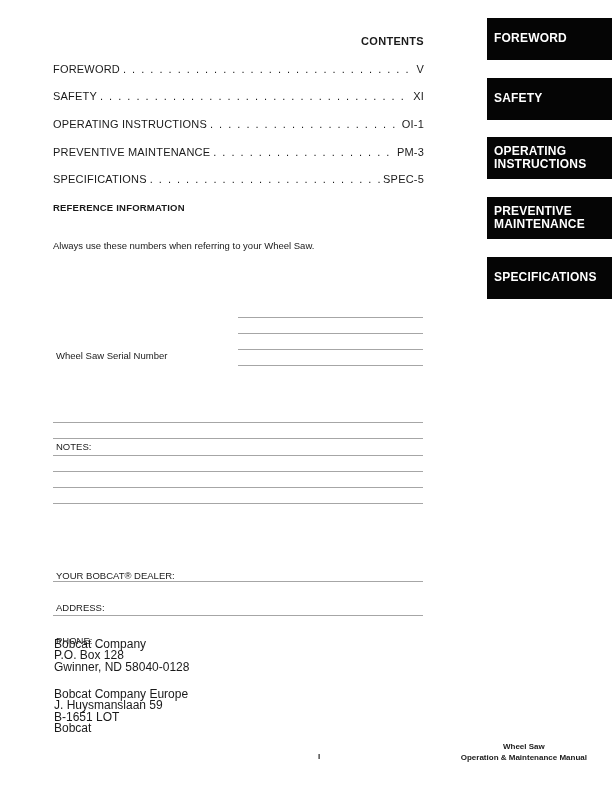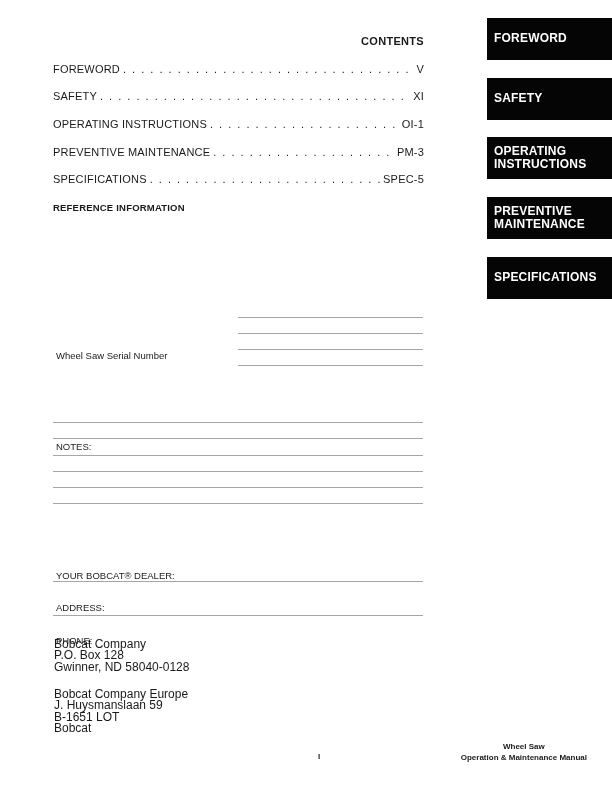--- a/index.html
+++ b/index.html
@@ -96,20 +96,21 @@
 </div>
 <div class="abs side-tab" style="top:197px">
   <span>PREVENTIVE MAINTENANCE</span>
 </div>
 <div class="abs side-tab" style="top:257px">
   <span>SPECIFICATIONS</span>
 </div>
 
 <div class="abs ref-heading">REFERENCE INFORMATION</div>
 <div class="abs ref-body">
+  <div>Always use these numbers when referring to your Wheel Saw.</div>
 </div>
 
 <div class="abs field-label" style="left:56px; top:303px">Wheel Saw Serial Number</div>
 <div class="abs write-line" style="left:238px; top:317px; width:185px"></div>
 <div class="abs write-line" style="left:238px; top:333px; width:185px"></div>
 <div class="abs write-line" style="left:238px; top:349px; width:185px"></div>
 <div class="abs write-line" style="left:238px; top:365px; width:185px"></div>
 
 <div class="abs field-label" style="left:56px; top:394px">NOTES:</div>
 <div class="abs write-line" style="left:53px; top:422px; width:370px"></div>

